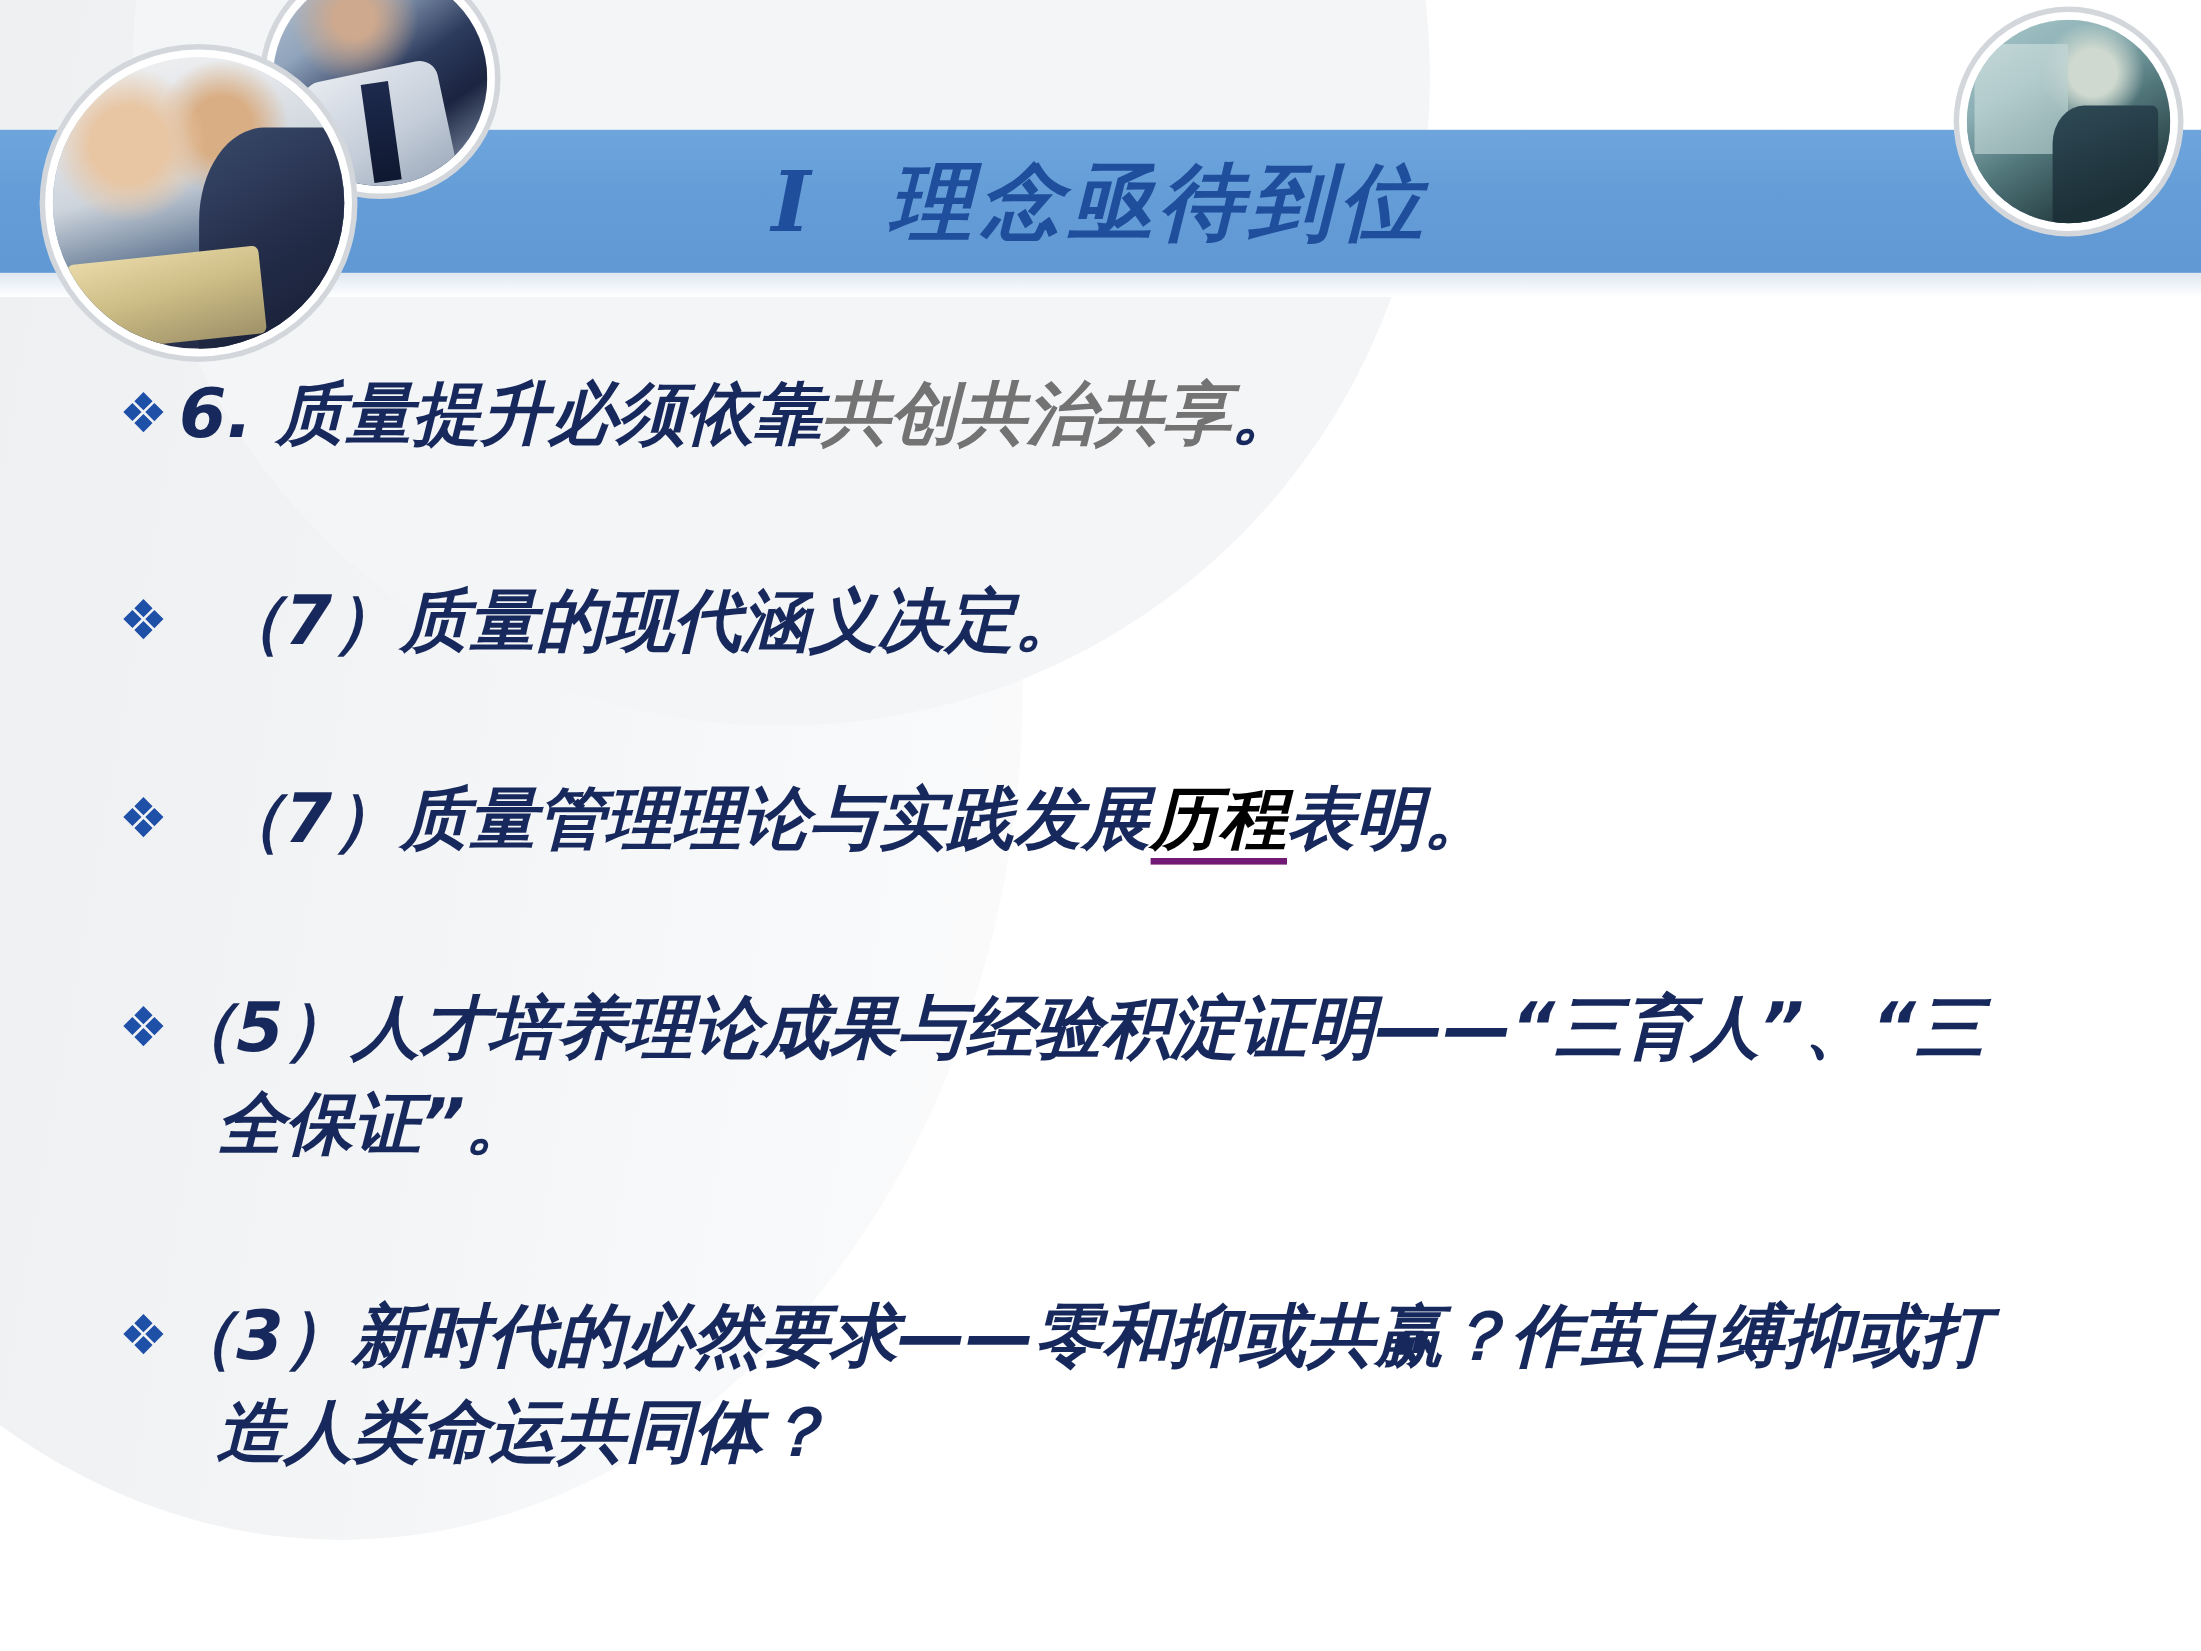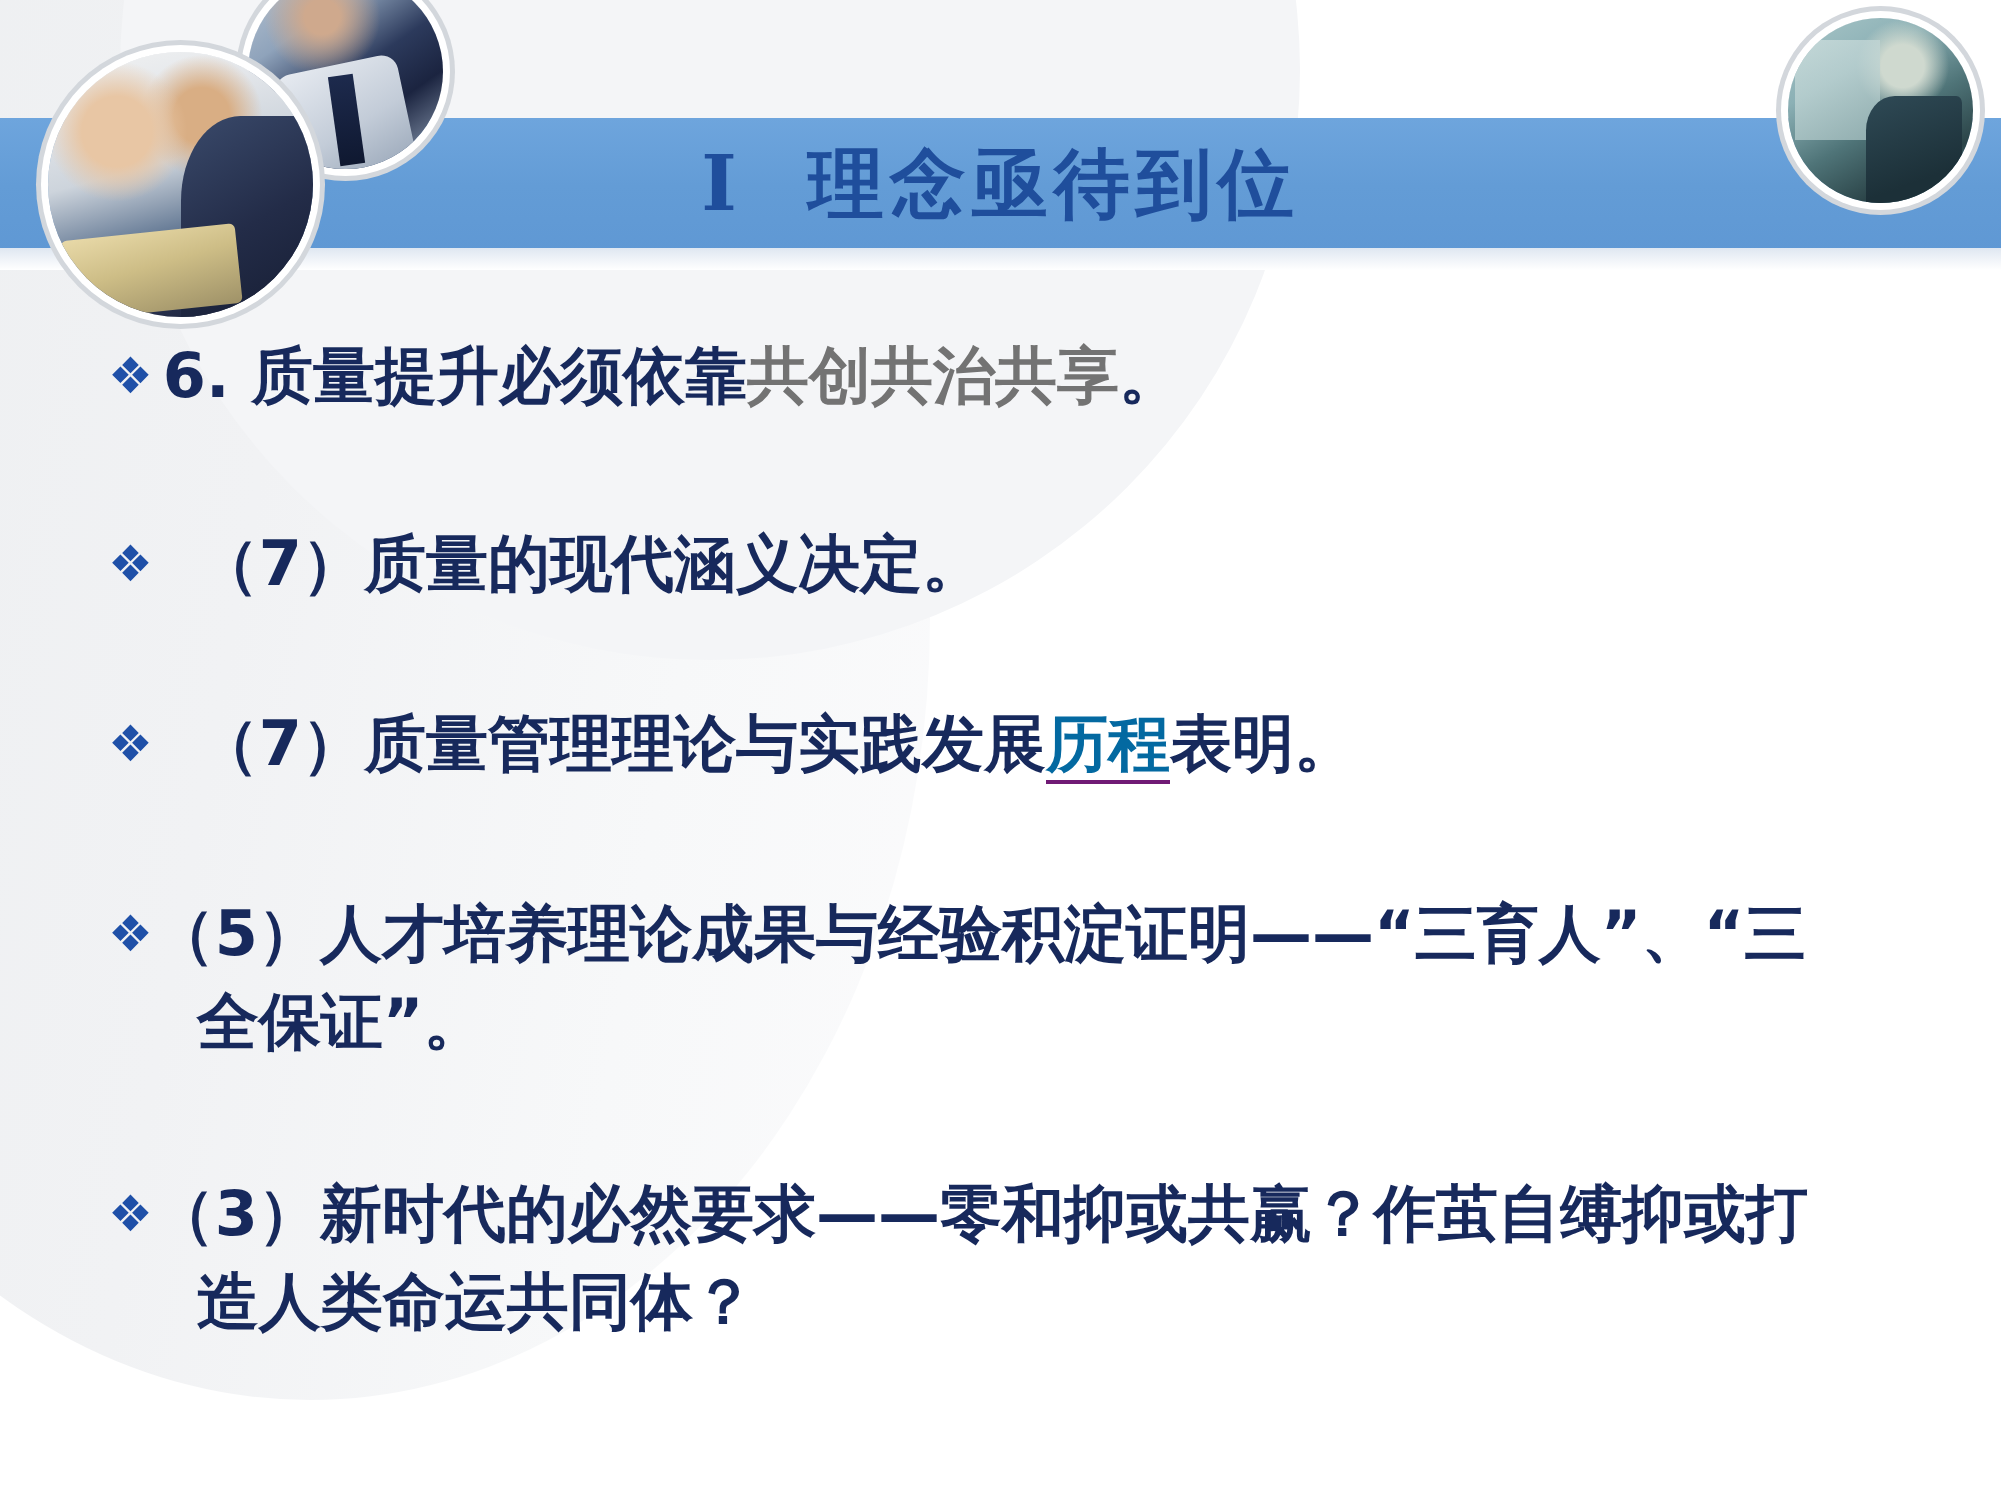--- a/index.html
+++ b/index.html
@@ -10,20 +10,21 @@
   body {
     font-family: "DejaVu Sans", "Liberation Sans", sans-serif;
   }
 
   #slide {
     position: relative;
     width: 2001px;
     height: 1501px;
     overflow: hidden;
     background: #ffffff;
+    font-style: italic;
   }
 
   
   .bg-ellipse {
     position: absolute;
     left: -310px;
     top: -160px;
     width: 1240px;
     height: 1560px;
     border-radius: 50%;
@@ -181,21 +182,21 @@
   .b1 { left: 108px; top: 332px; width: 1820px; }
   .b2 { left: 108px; top: 520px; width: 1820px; }
   .b3 { left: 108px; top: 700px; width: 1820px; }
   .b4 { left: 108px; top: 890px; width: 1700px; }
   .b5 { left: 108px; top: 1170px; width: 1760px; }
 
   .b1 .marker { margin-right: 10px; }
   .b2 .marker, .b3 .marker, .b4 .marker, .b5 .marker { margin-right: 44px; }
 
   .em-red     { color: #737373; }
-  .em-orange  { color: #0369a1; border-bottom: 4px solid #701a75; }
+  .em-orange  { color: #000000; border-bottom: 6px solid #701a75; }
 
   .hang { text-indent: -44px; padding-left: 0; }
 </style>
 </head>
 <body>
 
 <div id="slide">
 
   <div class="bg-ellipse"></div>
   <div class="bg-ellipse2"></div>

